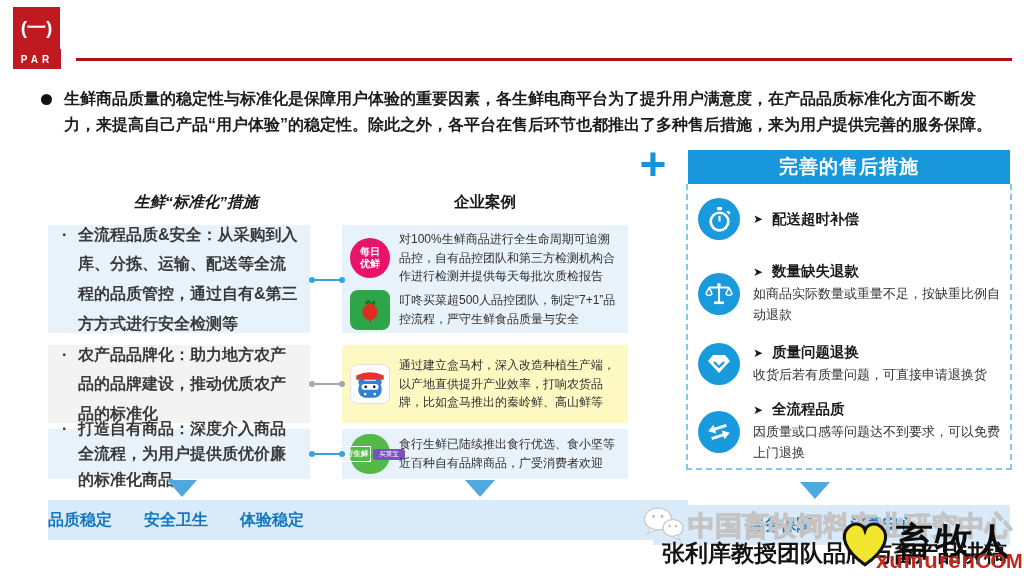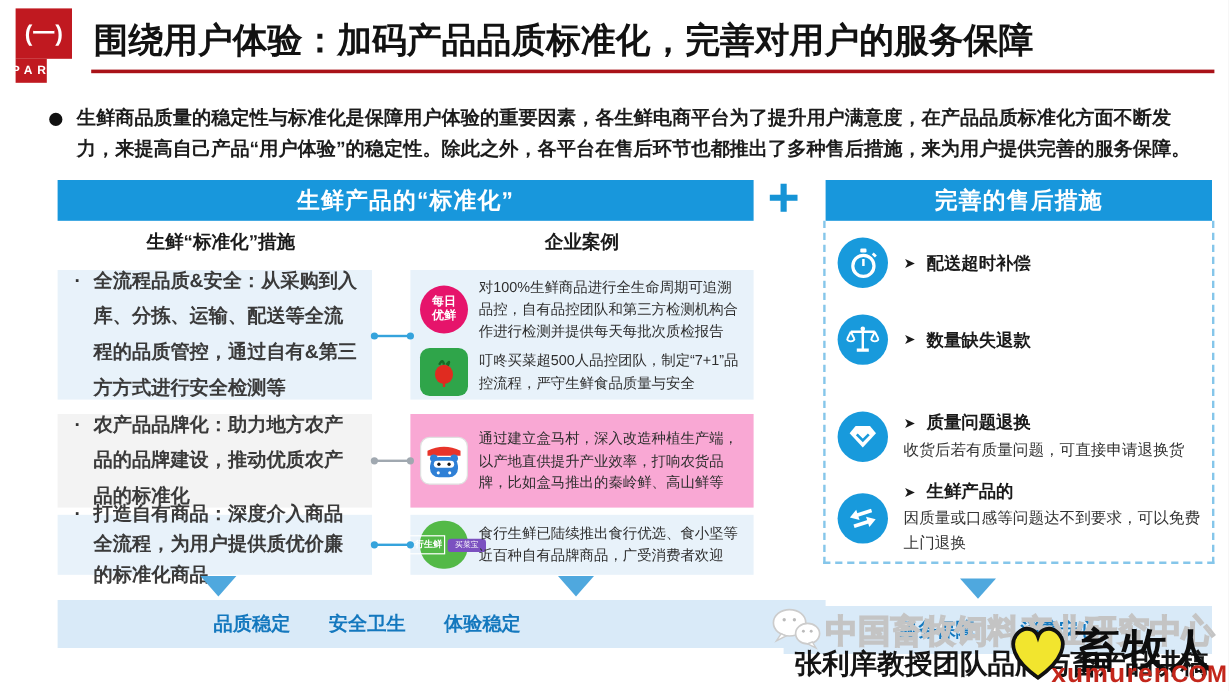--- a/index.html
+++ b/index.html
@@ -2,54 +2,54 @@
 <html><head>
 <meta charset="utf-8">
 <style>
   html,body{margin:0;padding:0;background:#e8e8e8;}
   .slide{position:relative;width:1024px;height:576px;background:#ffffff;overflow:hidden;
          font-family:"Liberation Sans","DejaVu Sans",sans-serif;}
 
   
   .part-box{position:absolute;left:13px;top:7px;width:47px;height:42px;background:#c01920;color:#fff;
             display:flex;align-items:center;justify-content:center;font-size:19px;font-weight:bold;}
-  .part-sub{position:absolute;left:13px;top:49px;width:26px;height:20px;background:#c01920;color:#fff;
+  .part-sub{position:absolute;left:13px;top:49px;width:48px;height:20px;background:#c01920;color:#fff;
             display:flex;align-items:center;justify-content:center;font-size:10px;letter-spacing:4px;font-weight:bold;}
   .slide-title{position:absolute;left:78px;top:14px;font-size:29px;font-weight:bold;color:#121212;white-space:nowrap;}
   .title-underline{position:absolute;left:76px;top:58px;width:936px;height:3px;background:#a91218;}
   .ruc{position:absolute;left:888px;top:2px;width:134px;text-align:center;z-index:5;}
   .ruc-cn{font-size:18px;font-weight:bold;color:#9b3a40;white-space:nowrap;
           font-family:"Liberation Serif","DejaVu Serif",serif;margin-top:1px;}
   .ruc-en{font-size:6.5px;color:#9b3a40;white-space:nowrap;letter-spacing:0.4px;}
 
   
   .intro-bullet{position:absolute;left:41px;top:94px;width:11px;height:11px;border-radius:50%;background:#111;}
   .intro-text{position:absolute;left:64px;top:86px;width:928px;font-size:16px;font-weight:600;
               color:#1c1c1c;line-height:1.62;}
 
   
   .lp-header{position:absolute;left:48px;top:150px;width:580px;height:34px;background:#1897dc;color:#fff;
              display:flex;align-items:center;justify-content:center;font-size:19px;font-weight:bold;letter-spacing:1px;}
   .lp-col{position:absolute;top:192px;font-size:15.5px;font-weight:bold;color:#1a1a1a;text-align:center;}
-  .lp-col.measures{left:84px;width:200px;}
+  .lp-col.measures{left:96px;width:200px;font-style:italic;}
   .lp-col.cases{left:395px;width:180px;}
 
   .measure-card{position:absolute;left:48px;width:262px;background:#e8f2fa;box-sizing:border-box;
                 padding:8px 12px 8px 30px;display:flex;align-items:center;font-size:16px;line-height:1.85;
                 color:#3a3a3a;font-weight:600;}
   .measure-card .btxt{position:relative;}
   .measure-card .btxt::before{content:"·";position:absolute;left:-16px;top:0;font-weight:bold;color:#333;}
   .measure-card.r1{top:225px;height:108px;}
   .measure-card.r2{top:345px;height:78px;background:#f3f3f3;}
   .measure-card.r3{top:429px;height:50px;line-height:1.6;}
 
   .case-block{position:absolute;left:342px;width:286px;background:#e8f2fa;box-sizing:border-box;
               padding:5px 8px;display:flex;flex-direction:column;justify-content:space-evenly;gap:4px;}
   .case-block.r1{top:225px;height:108px;}
-  .case-block.r2{top:345px;height:78px;background:#f9a8d4;}
+  .case-block.r2{top:345px;height:78px;background:#fef9c3;}
   .case-block.r3{top:429px;height:50px;}
   .case-entry{display:flex;align-items:center;gap:9px;}
   .case-text{font-size:12px;line-height:1.55;color:#2f2f2f;}
 
   
   .appicon{flex:0 0 auto;width:40px;height:40px;text-align:center;}
   .missfresh{border-radius:50%;background:#e6146b;color:#fff;display:flex;flex-direction:column;
              align-items:center;justify-content:center;font-size:10px;font-weight:bold;line-height:1.15;}
   .dingdong{border-radius:8px;background:#2fa54a;display:flex;align-items:center;justify-content:center;}
   .hema{border-radius:8px;background:#fff;border:1px solid #e0e0e0;box-sizing:border-box;
@@ -66,21 +66,21 @@
   .connector::after{right:-3px;}
   .connector.blue{background:#35a3dc;}
   .connector.blue::before,.connector.blue::after{background:#35a3dc;}
   .connector.gray{background:#a0a8b0;}
   .connector.gray::before,.connector.gray::after{background:#a0a8b0;}
 
   .down-arrow{position:absolute;width:0;height:0;border-left:15px solid transparent;
               border-right:15px solid transparent;border-top:17px solid #4fa8de;}
 
   .lp-outcomes{position:absolute;left:48px;top:500px;width:640px;height:40px;background:#d9eaf8;
-               display:flex;align-items:center;box-sizing:border-box;padding-left:130px;gap:32px;}
+               display:flex;align-items:center;box-sizing:border-box;gap:32px;}
   .outcome{font-size:16px;font-weight:bold;color:#1478be;white-space:nowrap;}
 
   
   .plus{position:absolute;left:630px;top:138px;width:46px;text-align:center;font-size:46px;line-height:52px;
         font-weight:bold;color:#1694d6;}
 
   
   .rp-header{position:absolute;left:688px;top:150px;width:322px;height:34px;background:#1897dc;color:#fff;
              display:flex;align-items:center;justify-content:center;font-size:19px;font-weight:bold;letter-spacing:1px;}
   .rp-dashed{position:absolute;left:686px;top:184px;width:326px;height:286px;box-sizing:border-box;
@@ -112,28 +112,26 @@
   .brand-url .u{font-size:22px;color:#c3261b;letter-spacing:1px;}
   .brand-url .t{font-size:20px;color:#c3261b;}
 </style>
 </head>
 <body>
 
 <div class="slide">
 
   <div class="part-box">(一)</div>
   <div class="part-sub">PAR</div>
-  <div class="slide-title">围绕用户体验：加码产品品质标准化，完善对用户的服务保障</div>
   <div class="title-underline"></div>
 
 
   <div class="intro-bullet"></div>
   <div class="intro-text">生鲜商品质量的稳定性与标准化是保障用户体验的重要因素，各生鲜电商平台为了提升用户满意度，在产品品质标准化方面不断发力，来提高自己产品“用户体验”的稳定性。除此之外，各平台在售后环节也都推出了多种售后措施，来为用户提供完善的服务保障。</div>
 
-  <div class="lp-header">生鲜产品的“标准化”</div>
   <div class="lp-col measures">生鲜“标准化”措施</div>
   <div class="lp-col cases">企业案例</div>
 
   <div class="measure-card r1">
     <span class="btxt">全流程品质&amp;安全：从采购到入库、分拣、运输、配送等全流程的品质管控，通过自有&amp;第三方方式进行安全检测等</span>
   </div>
   <div class="measure-card r2">
     <span class="btxt">农产品品牌化：助力地方农产品的品牌建设，推动优质农产品的标准化</span>
   </div>
   <div class="measure-card r3">
@@ -234,20 +232,21 @@
         <circle cx="14" cy="4" r="1.9" fill="#fff"></circle>
         <path d="M4,6.5 L1,12.5 M4,6.5 L7,12.5 M0.8,12.5 A3.4,3 0 0 0 7.2,12.5" stroke="#fff" stroke-width="1.6" fill="none"></path>
         <path d="M24,6.5 L21,12.5 M24,6.5 L27,12.5 M20.8,12.5 A3.4,3 0 0 0 27.2,12.5" stroke="#fff" stroke-width="1.6" fill="none"></path>
       </svg>
     </div>
     <div class="rp-text">
       <div class="rp-title">
         <span class="mk">➤</span>
         <span>数量缺失退款</span>
       </div>
+      <div class="rp-desc">如商品实际数量或重量不足，按缺重比例自动退款</div>
     </div>
   </div>
 
   <div class="rp-item i3">
     <div class="rp-icon">
       <svg width="26" height="24" viewBox="0 0 26 24">
         <path d="M7,3 L19,3 L24,9 L13,21 L2,9 Z" fill="#ffffff"></path>
         <path d="M8,10 L13,15 L18,10" stroke="#189adc" stroke-width="2.2" fill="none"></path>
       </svg>
     </div>
@@ -265,21 +264,21 @@
       <svg width="26" height="24" viewBox="0 0 26 24" style="transform:rotate(-18deg);">
         <line x1="22" y1="8" x2="9" y2="8" stroke="#fff" stroke-width="3"></line>
         <path d="M10,3.5 L3,8 L10,12.5 Z" fill="#fff"></path>
         <line x1="4" y1="16" x2="17" y2="16" stroke="#fff" stroke-width="3"></line>
         <path d="M16,11.5 L23,16 L16,20.5 Z" fill="#fff"></path>
       </svg>
     </div>
     <div class="rp-text">
       <div class="rp-title">
         <span class="mk">➤</span>
-        <span>生鲜产品的</span>
+        <span>全流程品质</span>
       </div>
       <div class="rp-desc">因质量或口感等问题达不到要求，可以免费上门退换</div>
     </div>
   </div>
 
   <div class="down-arrow" style="left:800px;top:482px;"></div>
 
   <div class="rp-outcomes">
     <span class="outcome">服务保障</span>
     <span class="outcome">消费安心</span>

